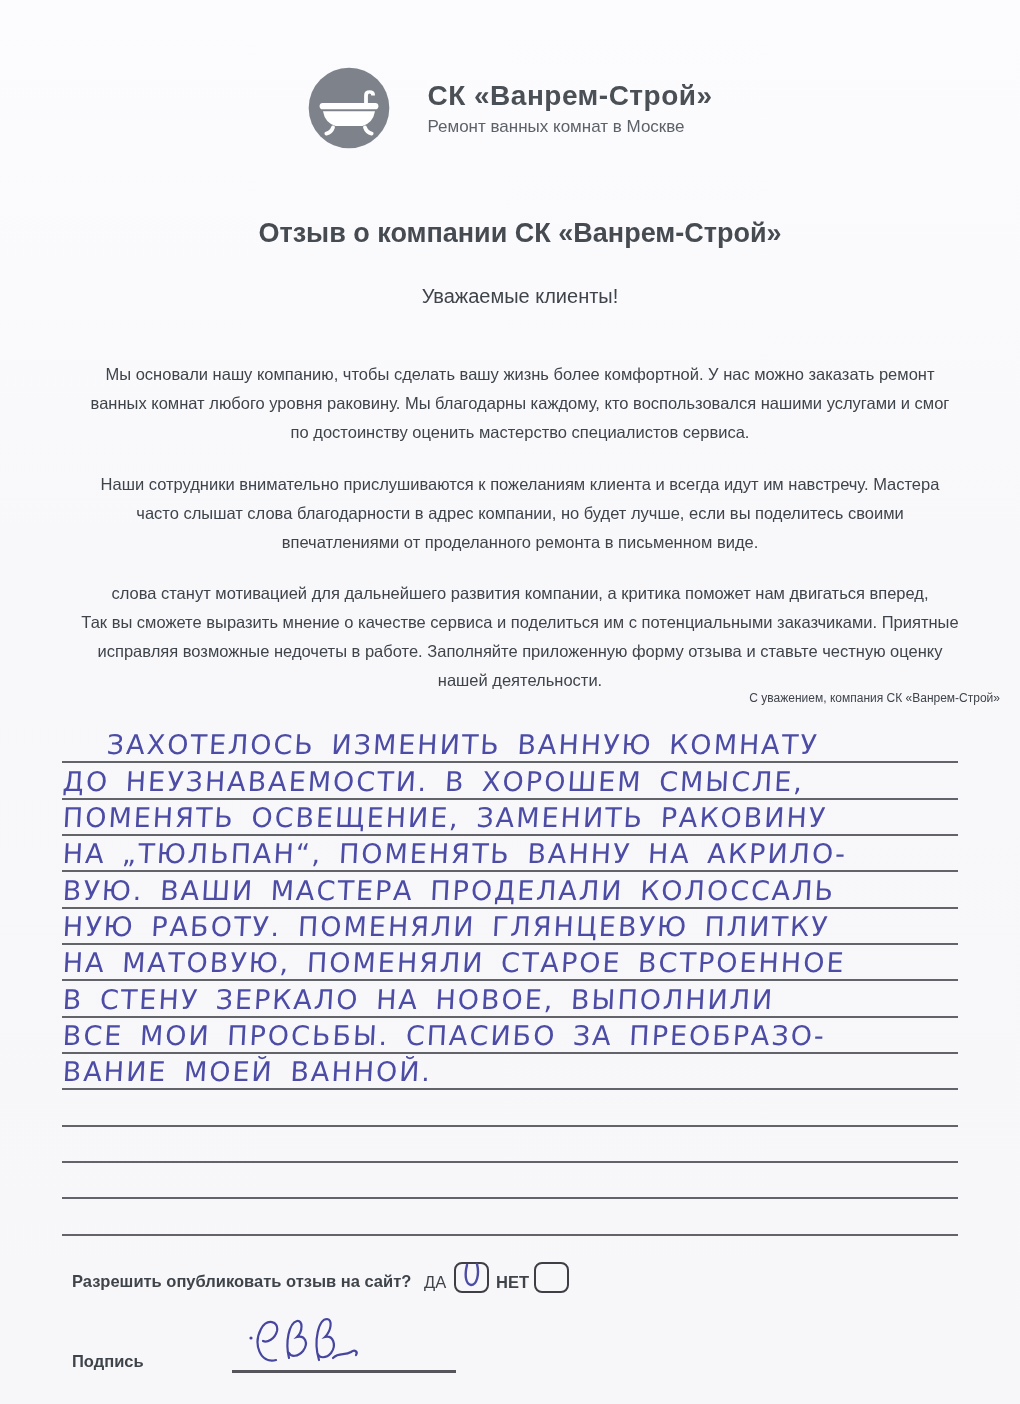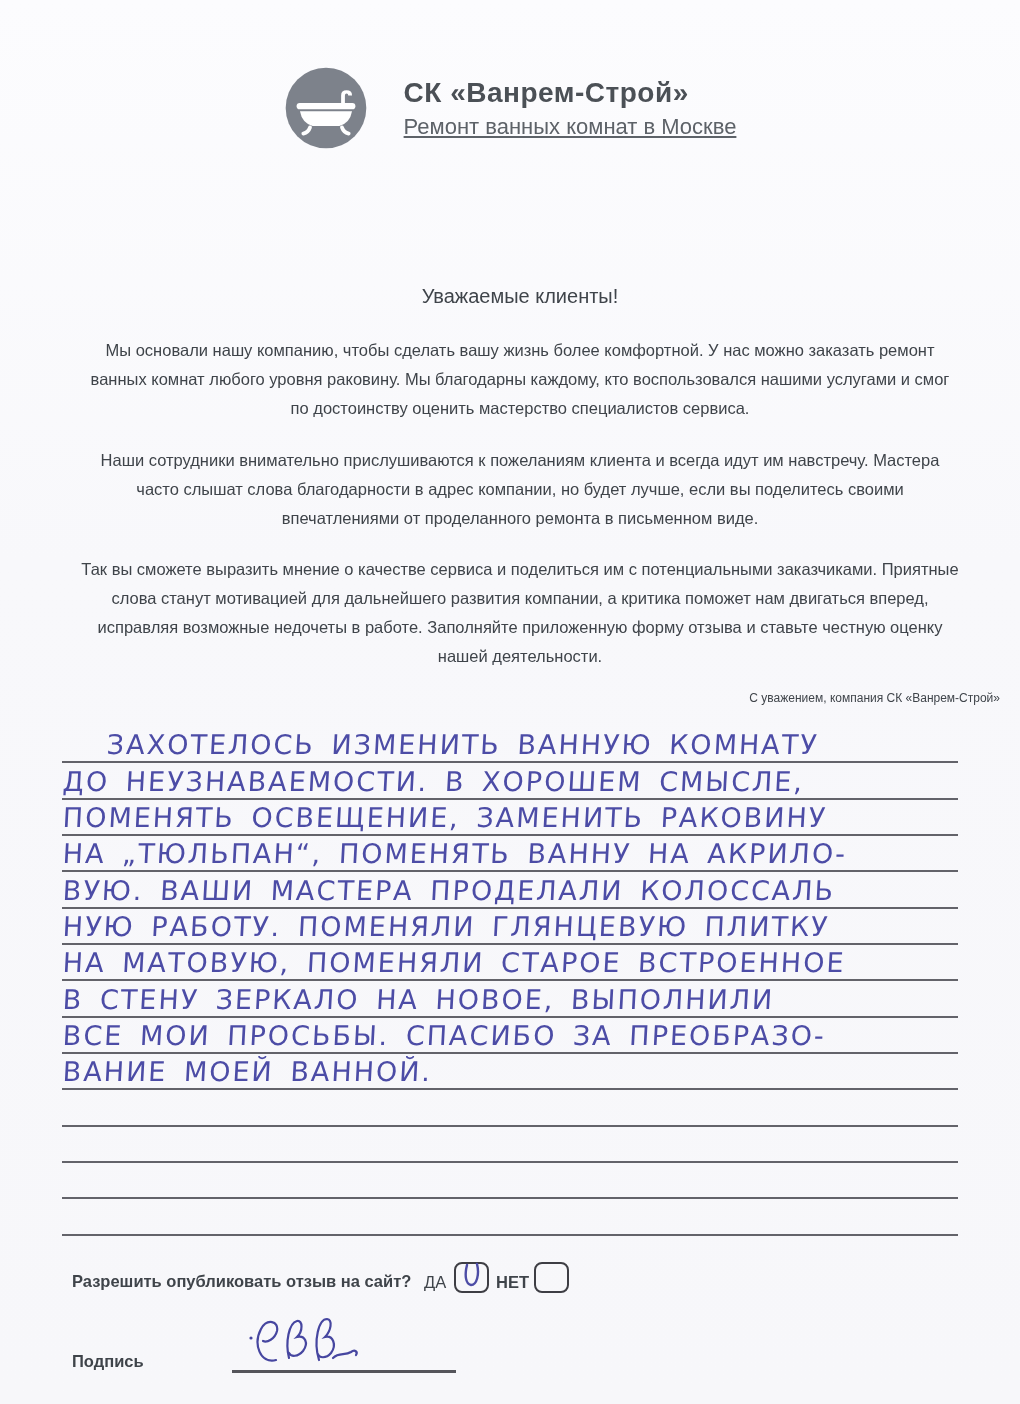--- a/index.html
+++ b/index.html
@@ -6,25 +6,25 @@
   body{width:1020px;height:1404px;background:#ffffff;font-family:"Liberation Sans",sans-serif;}
   .page{position:absolute;left:0;top:0;width:1020px;height:1404px;overflow:hidden;
         background:linear-gradient(180deg,#fcfcfe 0%,#f8f8fb 40%,#f7f7fa 100%);}
   .content{position:absolute;left:40px;right:20px;text-align:center;color:#3f444a;}
 
   
   .brand{position:absolute;top:66px;left:0;right:0;display:flex;justify-content:center;align-items:center;gap:36px;}
   .brand .logo{width:84px;height:84px;flex:0 0 auto;}
   .brand-text{text-align:left;}
   .brand-name{font-size:28px;font-weight:bold;color:#4b5056;letter-spacing:.5px;}
-  .brand-tagline{font-size:22px;color:#5d6268;margin-top:5px;text-decoration:underline;}
+  .brand-tagline{font-size:17px;color:#5d6268;margin-top:5px;}
 
   .doc-title{top:218px;font-size:27px;font-weight:bold;color:#464b52;}
   .greeting{top:285px;font-size:20px;}
-  .para{line-height:29px;font-size:16.5px;}
+  .para{line-height:29px;font-size:16.5px;margin-top:24px;}
   .p1{top:336px;} .p2{top:446px;} .p3{top:555px;}
   .closing{top:691px;font-size:12px;text-align:right;}
 
   
   .review{position:absolute;left:62px;top:727px;width:896px;}
   .review-line{box-sizing:border-box;height:36.35px;border-bottom:2px solid #63636a;
                display:flex;align-items:flex-end;overflow:hidden;}
   .review-line:first-child .hw{padding-left:44px;}
   .hw{font-family:"DejaVu Sans",sans-serif;text-transform:uppercase;white-space:nowrap;
       font-size:27px;line-height:30px;letter-spacing:2px;word-spacing:6px;color:#4c4ca6;
@@ -60,37 +60,38 @@
         <path d="M31 73 q-2 6 -8 7.5" stroke="#ffffff" stroke-width="4.5" fill="none" stroke-linecap="round"></path>
         <path d="M69 73 q2 6 8 7.5" stroke="#ffffff" stroke-width="4.5" fill="none" stroke-linecap="round"></path>
       </svg>
     </div>
     <div class="brand-text">
       <div class="brand-name">СК «Ванрем-Строй»</div>
       <div class="brand-tagline">Ремонт ванных комнат в Москве</div>
     </div>
   </div>
 
+  <div class="content doc-title">Отзыв о компании СК «Ванрем-Строй»</div>
   <div class="content greeting">Уважаемые клиенты!</div>
 
   <div class="content para p1">
     <div>Мы основали нашу компанию, чтобы сделать вашу жизнь более комфортной. У нас можно заказать ремонт</div>
     <div>ванных комнат любого уровня раковину. Мы благодарны каждому, кто воспользовался нашими услугами и смог</div>
     <div>по достоинству оценить мастерство специалистов сервиса.</div>
   </div>
 
   <div class="content para p2">
     <div>Наши сотрудники внимательно прислушиваются к пожеланиям клиента и всегда идут им навстречу. Мастера</div>
     <div>часто слышат слова благодарности в адрес компании, но будет лучше, если вы поделитесь своими</div>
     <div>впечатлениями от проделанного ремонта в письменном виде.</div>
   </div>
 
   <div class="content para p3">
+    <div>слова станут мотивацией для дальнейшего развития компании, а критика поможет нам двигаться вперед,</div>
     <div>Так вы сможете выразить мнение о качестве сервиса и поделиться им с потенциальными заказчиками. Приятные</div>
-    <div>слова станут мотивацией для дальнейшего развития компании, а критика поможет нам двигаться вперед,</div>
     <div>исправляя возможные недочеты в работе. Заполняйте приложенную форму отзыва и ставьте честную оценку</div>
     <div>нашей деятельности.</div>
   </div>
 
   <div class="content closing">С уважением, компания СК «Ванрем-Строй»</div>
 
   <div class="review">
     <div class="review-line">
         <span class="hw">Захотелось изменить ванную комнату</span>
       </div>

